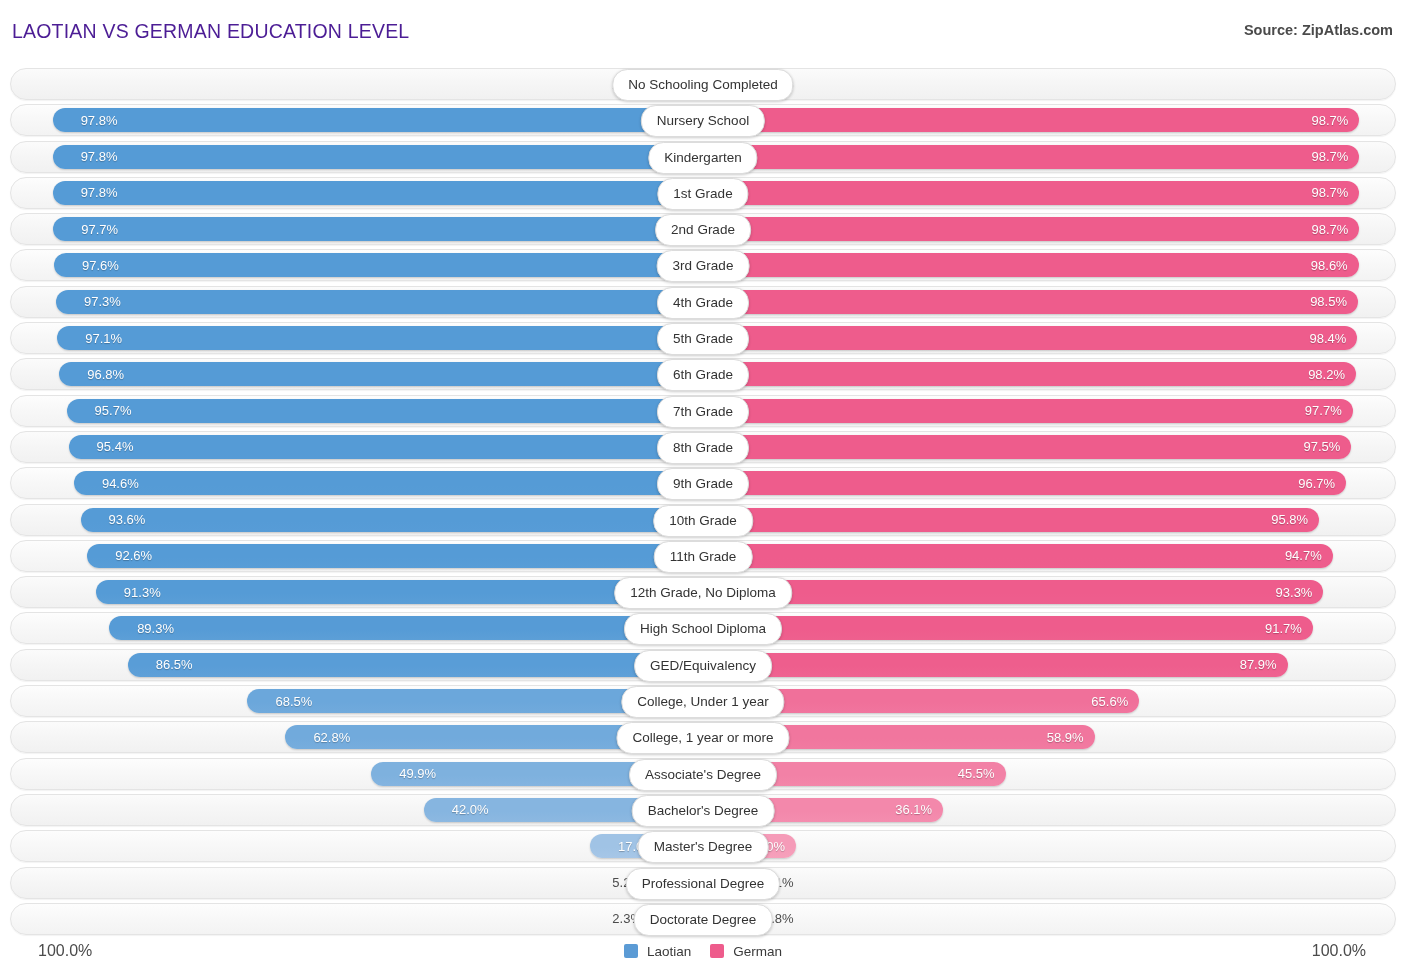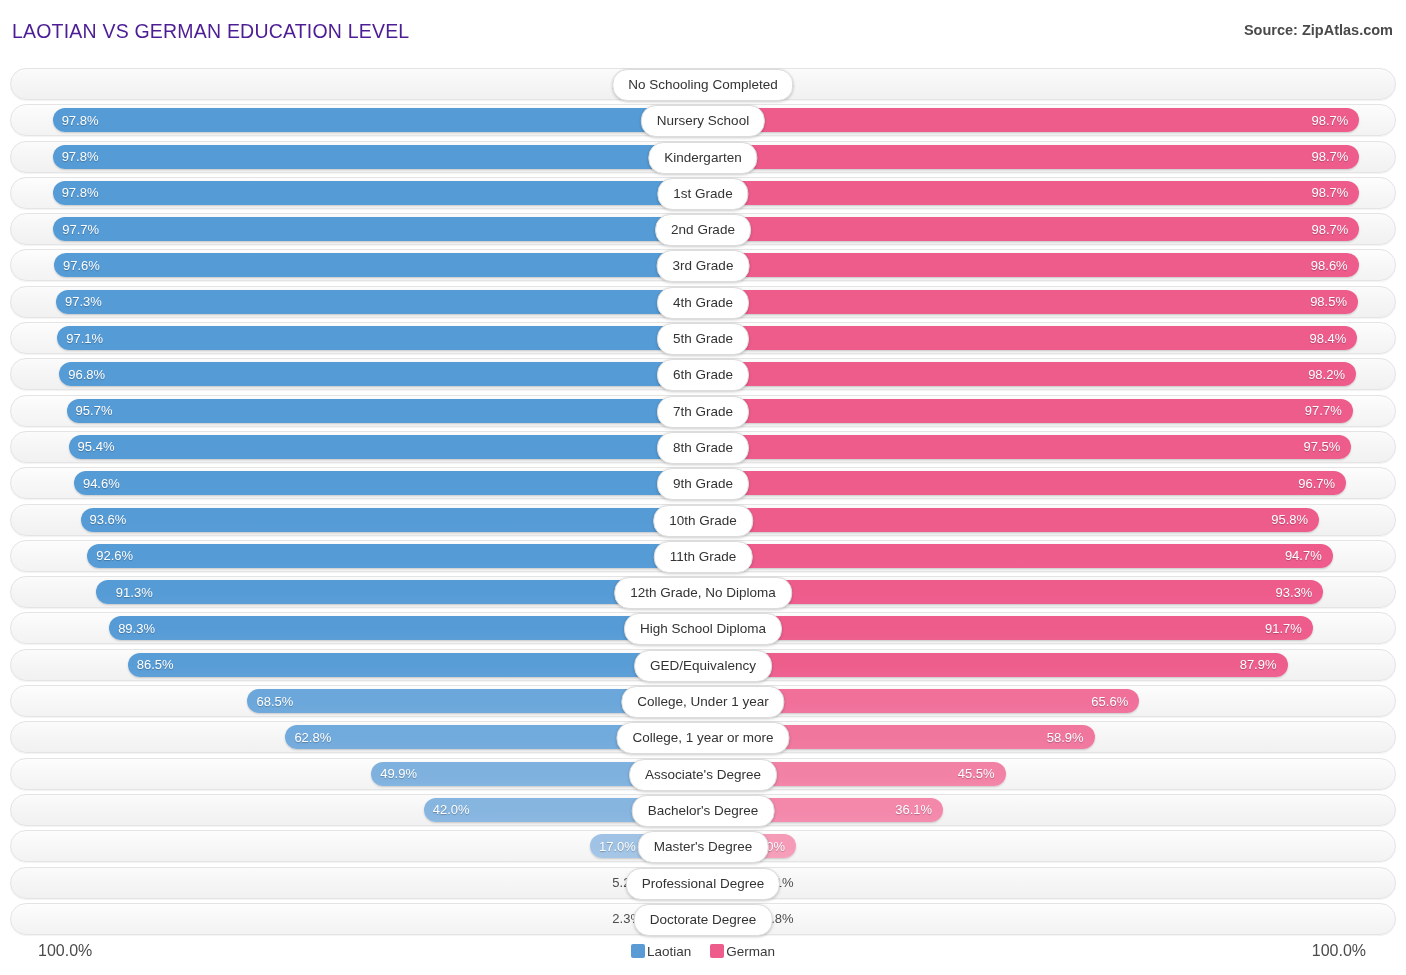--- a/index.html
+++ b/index.html
@@ -53,21 +53,21 @@
     display:flex;align-items:center;
   }
   .bar.left{ justify-content:flex-start; }
   .bar.right{ justify-content:flex-end; }
 
   .bar .inbl{
     font-size:13px;color:#ffffff;
     text-shadow:0 1px 1px rgba(0,0,0,.25);
     white-space:nowrap;
   }
-  .bar.left .inbl{ margin-left:9px; }
+  .bar.left .inbl{ margin-left:28px; }
   .bar.right .inbl{ margin-right:11px; }
 
   .outbl{
     position:absolute;top:0;height:32px;
     display:flex;align-items:center;
     font-size:13px;color:#4b4b4b;white-space:nowrap;
   }
   .outbl.l{ justify-content:flex-end; }
   .outbl.r{ justify-content:flex-start; }
 
@@ -91,21 +91,21 @@
   .ax{
     position:absolute;top:0;height:26px;line-height:26px;
     font-size:16px;color:#4b4b4b;white-space:nowrap;
   }
   .ax.left{left:38px;}
   .ax.right{right:40px;}
   .legend{
     position:absolute;left:0;right:0;top:0;height:26px;
     display:flex;align-items:center;justify-content:center;gap:19px;
   }
-  .lg{display:flex;align-items:center;gap:2px;}
+  .lg{display:flex;align-items:center;gap:9px;}
   .sw{width:14px;height:14px;border-radius:2px;display:inline-block;}
   .lglabel{font-size:13.5px;color:#3a3a3a;white-space:nowrap;}
 </style>
 </head>
 <body>
 
 <div id="page">
 
   <div class="title">LAOTIAN VS GERMAN EDUCATION LEVEL</div>
   <div class="source">Source: ZipAtlas.com</div>
@@ -244,21 +244,21 @@
         <div class="bar left" title="Laotian 92.6%" style="left: 87.21px; width: 615.79px; background: linear-gradient(rgb(85, 155, 214) 0%, rgb(85, 155, 214) 55%, rgb(88, 157, 215) 100%);">
           <span class="inbl">92.6%</span>
         </div>
         <div class="bar right" title="German 94.7%" style="left: 703px; width: 629.755px; background: linear-gradient(rgb(238, 92, 140) 0%, rgb(238, 92, 140) 55%, rgb(238, 93, 141) 100%);">
           <span class="inbl">94.7%</span>
         </div>
         <div class="pill">11th Grade</div>
       </div>
       <div class="row">
         <div class="track"></div>
-        <div class="bar left" title="Laotian 91.3%" style="left: 95.855px; width: 607.145px; background: linear-gradient(rgb(85, 155, 214) 0%, rgb(85, 155, 214) 55%, rgb(90, 158, 215) 100%); padding-left: 11px;">
+        <div class="bar left" title="Laotian 91.3%" style="left: 95.855px; width: 607.145px; background: linear-gradient(rgb(85, 155, 214) 0%, rgb(85, 155, 214) 55%, rgb(90, 158, 215) 100%);">
           <span class="inbl">91.3%</span>
         </div>
         <div class="bar right" title="German 93.3%" style="left: 703px; width: 620.445px; background: linear-gradient(rgb(238, 92, 140) 0%, rgb(238, 92, 140) 55%, rgb(238, 94, 142) 100%);">
           <span class="inbl">93.3%</span>
         </div>
         <div class="pill">12th Grade, No Diploma</div>
       </div>
       <div class="row alt">
         <div class="track"></div>
         <div class="bar left" title="Laotian 89.3%" style="left: 109.155px; width: 593.845px; background: linear-gradient(rgb(86, 155, 214) 0%, rgb(86, 155, 214) 55%, rgb(92, 159, 215) 100%);">

